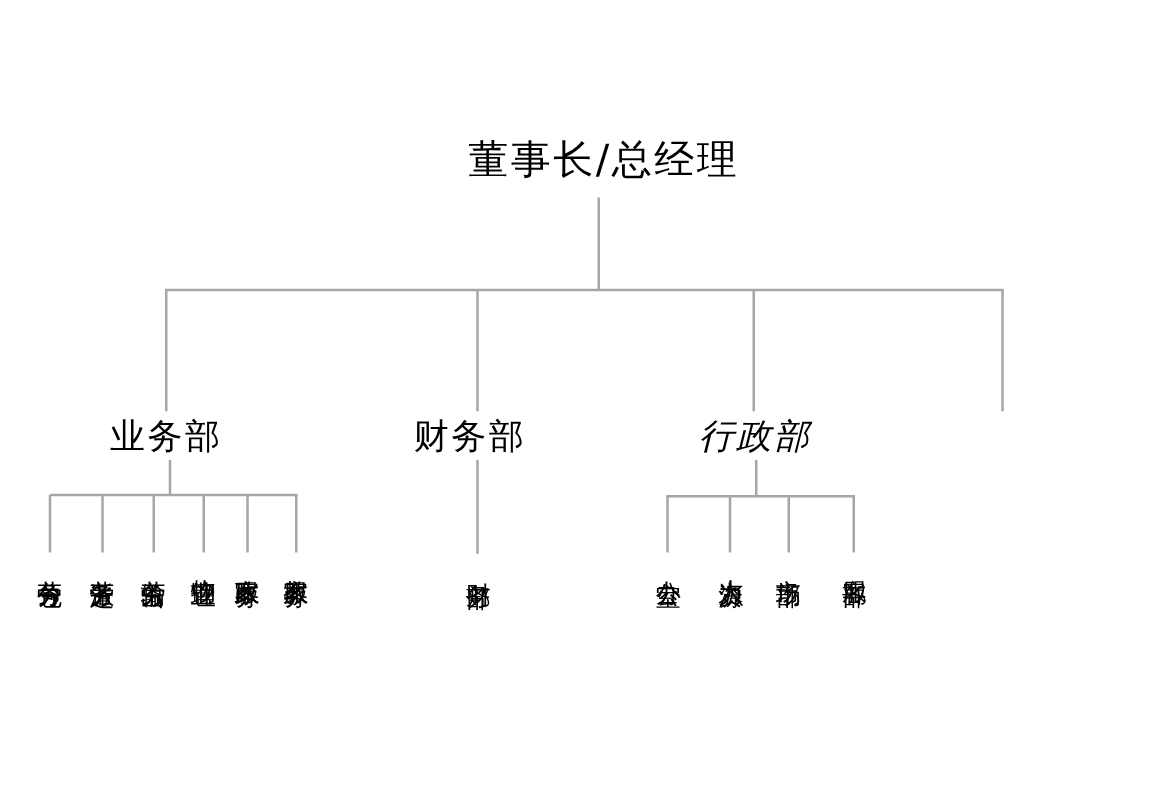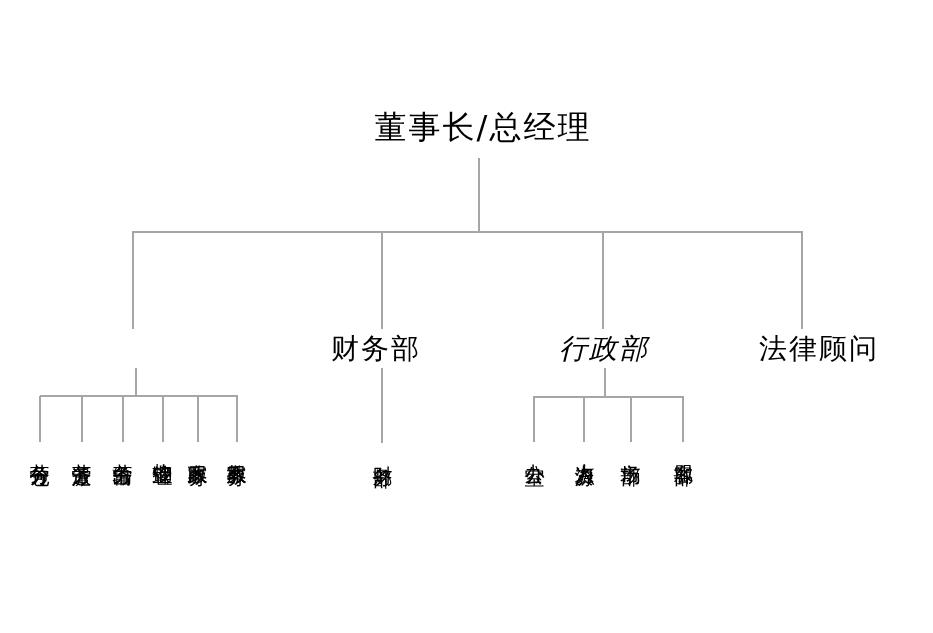--- a/index.html
+++ b/index.html
@@ -38,23 +38,23 @@
 
   <div class="node title-node" style="left:483px; top:106px;">董事长/总经理</div>
 
   <div class="line v" style="left:478px; top:158px; height:74px;"></div>
   <div class="line h" style="left:132px; top:231px; width:671px;"></div>
   <div class="line v" style="left:132px; top:232px; height:97px;"></div>
   <div class="line v" style="left:381px; top:232px; height:97px;"></div>
   <div class="line v" style="left:602px; top:232px; height:97px;"></div>
   <div class="line v" style="left:801px; top:232px; height:97px;"></div>
 
+  <div class="node dept-node" style="left:133px; top:330px;">业务部</div>
   <div class="node dept-node" style="left:376px; top:330px;">财务部</div>
   <div class="node dept-node" style="left:604px; top:330px;font-style:italic;">行政部</div>
-  <div class="node dept-node" style="left:819px; top:330px;">法律顾问</div>
 
   <div class="line v" style="left:135px; top:368px; height:28px;"></div>
   <div class="line h" style="left:40px; top:395px; width:198px;"></div>
   <div class="line v" style="left:39px;  top:396px; height:46px;"></div>
   <div class="line v" style="left:81px;  top:396px; height:46px;"></div>
   <div class="line v" style="left:122px; top:396px; height:46px;"></div>
   <div class="line v" style="left:162px; top:396px; height:46px;"></div>
   <div class="line v" style="left:197px; top:396px; height:46px;"></div>
   <div class="line v" style="left:236px; top:396px; height:46px;"></div>
 

